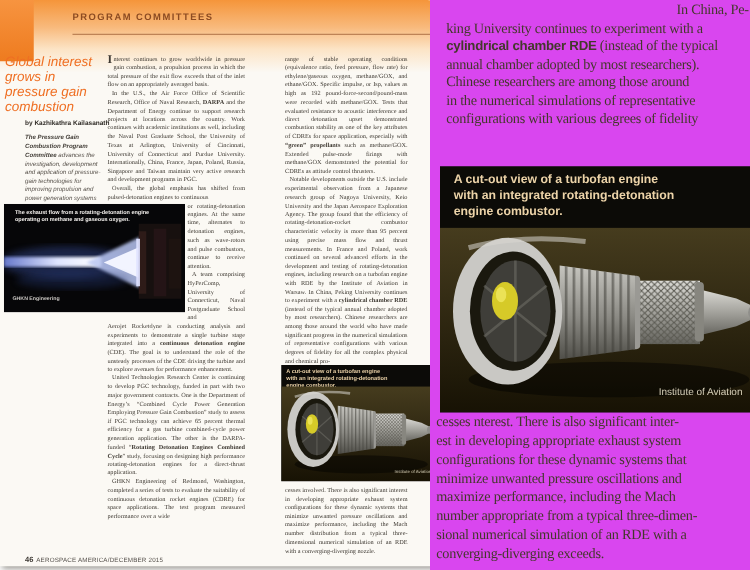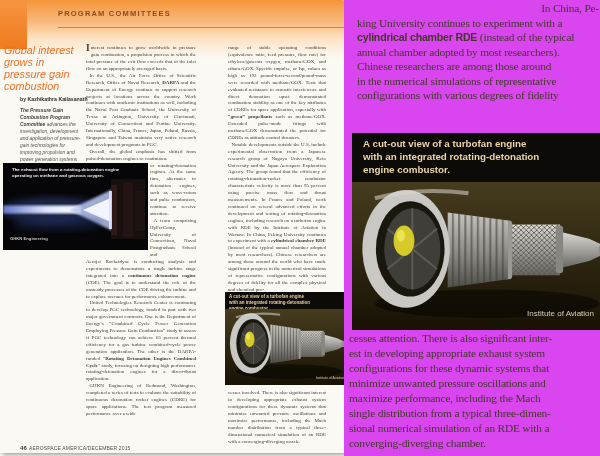--- a/index.html
+++ b/index.html
@@ -259,24 +259,24 @@
           <div>with an integrated rotating-detonation</div>
           <div>engine combustor.</div>
         </div>
       <svg viewBox="0 0 250 146" preserveAspectRatio="none">
           <use href="#engine-art"></use>
         </svg>
       <div class="creditwrap magcredit-in">Institute of Aviation</div>
     </div>
 
     <div class="mag-text" id="magbot">
-        <div class="ln"><span>cesses attention. There is also significant inter-</span></div>
+        <div class="ln"><span>cesses nterest. There is also significant inter-</span></div>
         <div class="ln"><span>est in developing appropriate exhaust system</span></div>
         <div class="ln"><span>configurations for these dynamic systems that</span></div>
         <div class="ln"><span>minimize unwanted pressure oscillations and</span></div>
         <div class="ln"><span>maximize performance, including the Mach</span></div>
-        <div class="ln"><span>single distribution from a typical three-dimen-</span></div>
+        <div class="ln"><span>number appropriate from a typical three-dimen-</span></div>
         <div class="ln"><span>sional numerical simulation of an RDE with a</span></div>
-        <div class="ln"><span>converging-diverging chamber.</span></div>
+        <div class="ln"><span>converging-diverging exceeds.</span></div>
       </div>
   </div>
 
 </div>
 
 </body></html>

